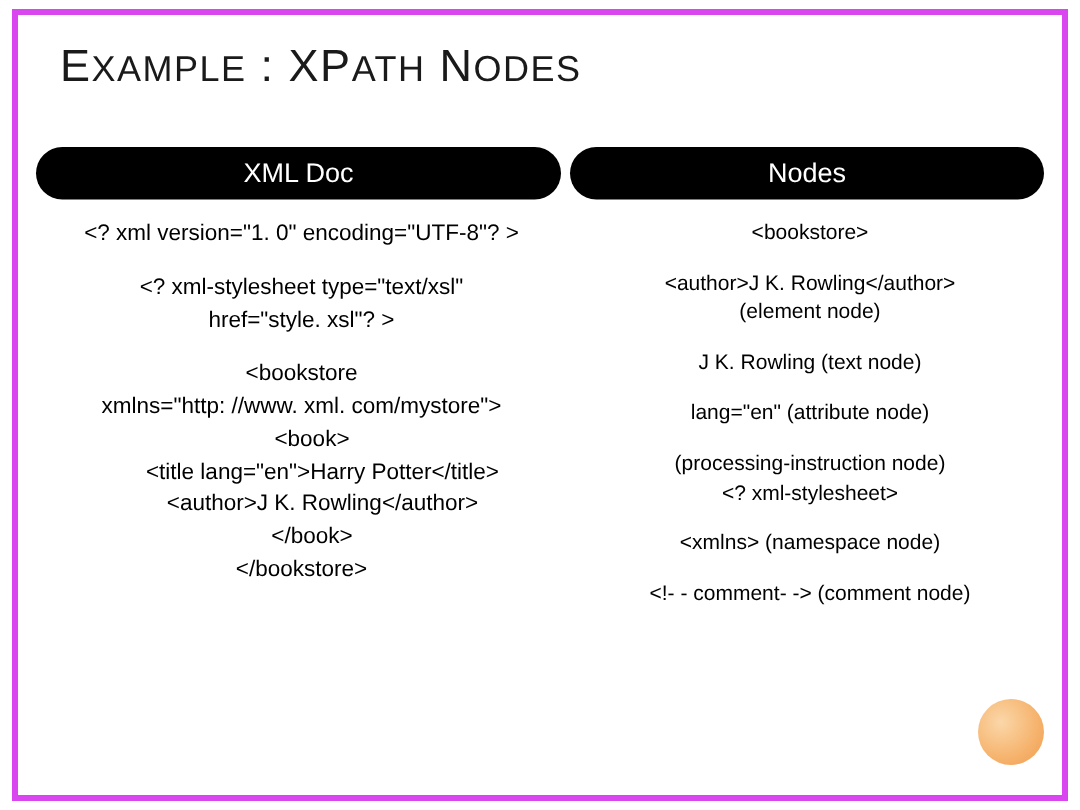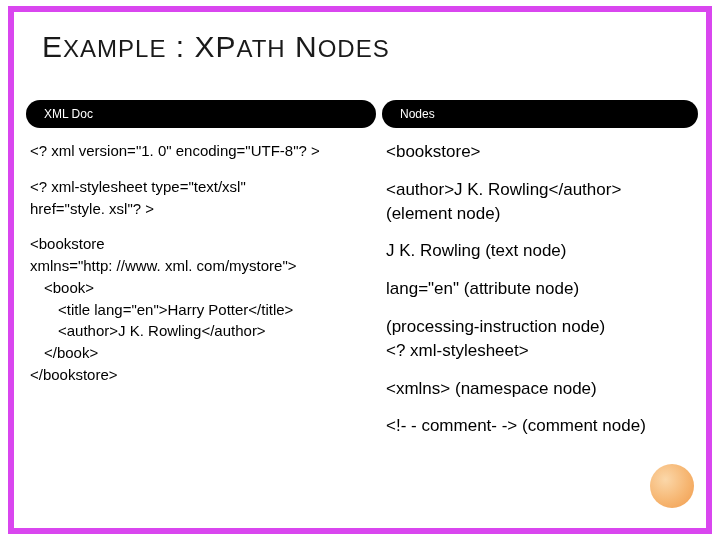--- a/index.html
+++ b/index.html
@@ -10,22 +10,23 @@
     font-family: Arial, sans-serif;
     position: relative;
     overflow: hidden;
   }
   .frame {
     position: absolute;
     top: 6px;
     left: 8px;
     right: 8px;
     bottom: 6px;
-    border: 6px solid #d946ef;
+    border: 4px solid #d946ef;
     background: #fff;
+    text-align: center;
   }
   .title {
     position: absolute;
     top: 18px;
     left: 28px;
     font-size: 30px;
     font-weight: 400;
     color: #1a1a1a;
     letter-spacing: 1px;
     font-family: Arial, sans-serif;
@@ -38,38 +39,38 @@
     left: 12px;
     right: 2px;
     display: flex;
     gap: 6px;
   }
   .col-left { width: 350px; }
   .col-right { width: 316px; }
   .pill {
     background: #000;
     color: #fff;
-    font-size: 12px;
+    font-size: 18px;
     padding: 7px 18px;
     border-radius: 18px;
     margin-bottom: 12px;
   }
   .xml-lines {
     font-family: Arial, sans-serif;
     font-size: 15px;
     line-height: 1.45;
     color: #000;
     padding-left: 4px;
   }
   .xml-lines .blk { margin-bottom: 14px; }
   .xml-lines .indent1 { padding-left: 14px; }
   .xml-lines .indent2 { padding-left: 28px; }
   .nodes {
     font-family: Arial, sans-serif;
-    font-size: 17px;
+    font-size: 14px;
     line-height: 1.4;
     color: #000;
     padding-left: 4px;
   }
   .nodes .blk { margin-bottom: 14px; }
   .decor {
     position: absolute;
     right: 12px;
     bottom: 20px;
     width: 44px;

